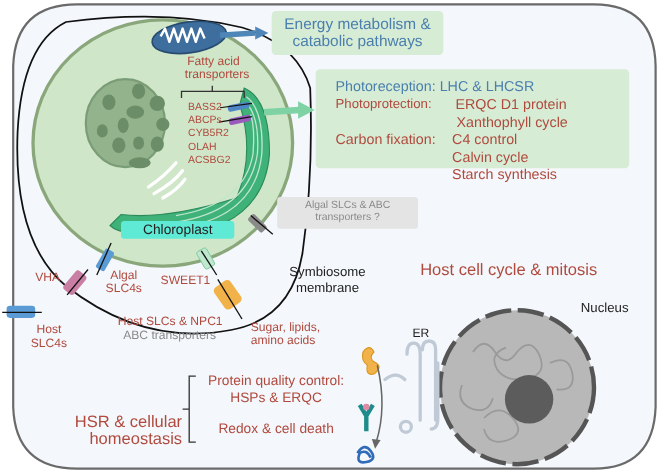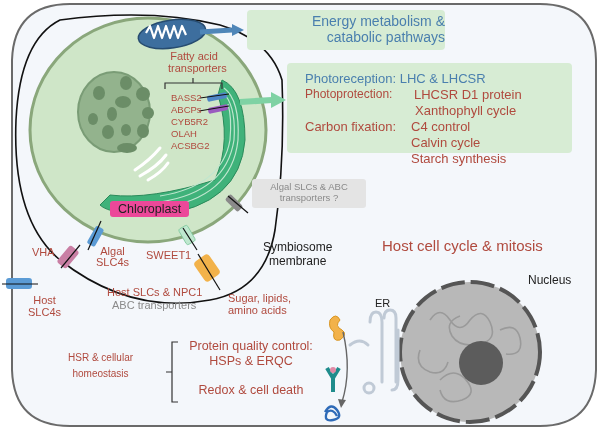--- a/index.html
+++ b/index.html
@@ -111,52 +111,52 @@
   </g>
   <g>
       <path d="M325,412 q6,-10 12,-2 q6,8 -4,10 q-10,2 -6,-8 q6,-4 10,4" fill="none" stroke="#2f6bb8" stroke-width="2.4"></path>
     </g>
   <path d="M343,332 Q352,370 342,402" fill="none" stroke="#666" stroke-width="1.4"></path>
   <polygon points="338,399 346,400 341,408" fill="#666"></polygon>
 
   <path d="M178,342 L172,342 L172,402 L178,402 M166,372 L172,372" fill="none" stroke="#333" stroke-width="1.2"></path>
 </svg>
 
-<div class="box center" style="left:247px;top:10px;width:198px;height:40px;text-align:right;">
+<div class="box center" style="left:247px;top:10px;width:156px;height:40px;">
   <div class="blue" style="font-size:14px;margin-top:3px;">Energy metabolism &amp;</div>
   <div class="blue" style="font-size:14px;">catabolic pathways</div>
 </div>
 
 <div class="box" style="left:287px;top:63px;width:285px;height:90px;">
   <div class="lbl blue" style="left:18px;top:9px;font-size:13px;">Photoreception: LHC &amp; LHCSR</div>
   <div class="lbl red" style="left:18px;top:25px;font-size:12px;">Photoprotection:</div>
-  <div class="lbl red" style="left:127px;top:25px;font-size:13px;">LHCSR D1 protein</div>
+  <div class="lbl red" style="left:127px;top:25px;font-size:13px;">ERQC D1 protein</div>
   <div class="lbl red" style="left:128px;top:41px;font-size:13px;">Xanthophyll cycle</div>
   <div class="lbl red" style="left:18px;top:57px;font-size:13px;">Carbon fixation:</div>
   <div class="lbl red" style="left:124px;top:57px;font-size:13px;">C4 control</div>
   <div class="lbl red" style="left:124px;top:73px;font-size:13px;">Calvin cycle</div>
   <div class="lbl red" style="left:124px;top:89px;font-size:13px;">Starch synthesis</div>
 </div>
 
 <div class="lbl red center" style="left:168px;top:50px;width:52px;font-size:11px;">
   <div>Fatty acid</div>
   <div>transporters</div>
 </div>
 
 <div class="lbl red" style="left:171px;top:92px;font-size:9.5px;line-height:12px;">
   <div>BASS2</div>
   <div>ABCPs</div>
   <div>CYB5R2</div>
   <div>OLAH</div>
   <div>ACSBG2</div>
 </div>
 
-<div class="lbl dark" style="left:110px;top:201px;font-size:12.5px;background:#ec4899;padding:1px 8px;border-radius:3px;">Chloroplast</div>
+<div class="lbl dark" style="left:110px;top:201px;font-size:12.5px;background:#5eead4;padding:1px 20px;border-radius:3px;">Chloroplast</div>
 
-<div class="lbl gray center" style="left:252px;top:179px;width:114px;height:27px;background:#e4e4e4;border-radius:3px;font-size:9.5px;line-height:11px;padding-top:2px;">
+<div class="lbl gray center" style="left:252px;top:179px;width:128px;height:27px;background:#e4e4e4;border-radius:3px;font-size:9.5px;line-height:11px;padding-top:2px;">
   <div>Algal SLCs &amp; ABC</div>
   <div>transporters ?</div>
 </div>
 
 <div class="lbl red" style="left:32px;top:246px;font-size:11px;">VHA</div>
 <div class="lbl red center" style="left:96px;top:246px;font-size:11px;line-height:11px;">
   <div>Algal</div>
   <div>SLC4s</div>
 </div>
 <div class="lbl red" style="left:146px;top:249px;font-size:11px;">SWEET1</div>
@@ -173,21 +173,21 @@
 
 <div class="lbl dark center" style="left:263px;top:240px;font-size:12px;line-height:14px;">
   <div>Symbiosome</div>
   <div>membrane</div>
 </div>
 
 <div class="lbl red" style="left:382px;top:238px;font-size:15px;">Host cell cycle &amp; mitosis</div>
 <div class="lbl dark" style="left:528px;top:274px;font-size:12px;">Nucleus</div>
 <div class="lbl dark" style="left:375px;top:297px;font-size:11px;">ER</div>
 
-<div class="lbl red center" style="left:68px;top:350px;font-size:10px;line-height:16px;">
+<div class="lbl red center" style="left:68px;top:376px;font-size:15px;line-height:16px;text-align:right;">
   <div>HSR &amp; cellular</div>
   <div>homeostasis</div>
 </div>
 <div class="lbl red center" style="left:178px;top:339px;width:146px;font-size:12.5px;line-height:15px;">
   <div>Protein quality control:</div>
   <div>HSPs &amp; ERQC</div>
 </div>
 <div class="lbl red center" style="left:178px;top:383px;width:146px;font-size:12.5px;line-height:15px;">
   <div>Redox &amp; cell death</div>
 </div>

